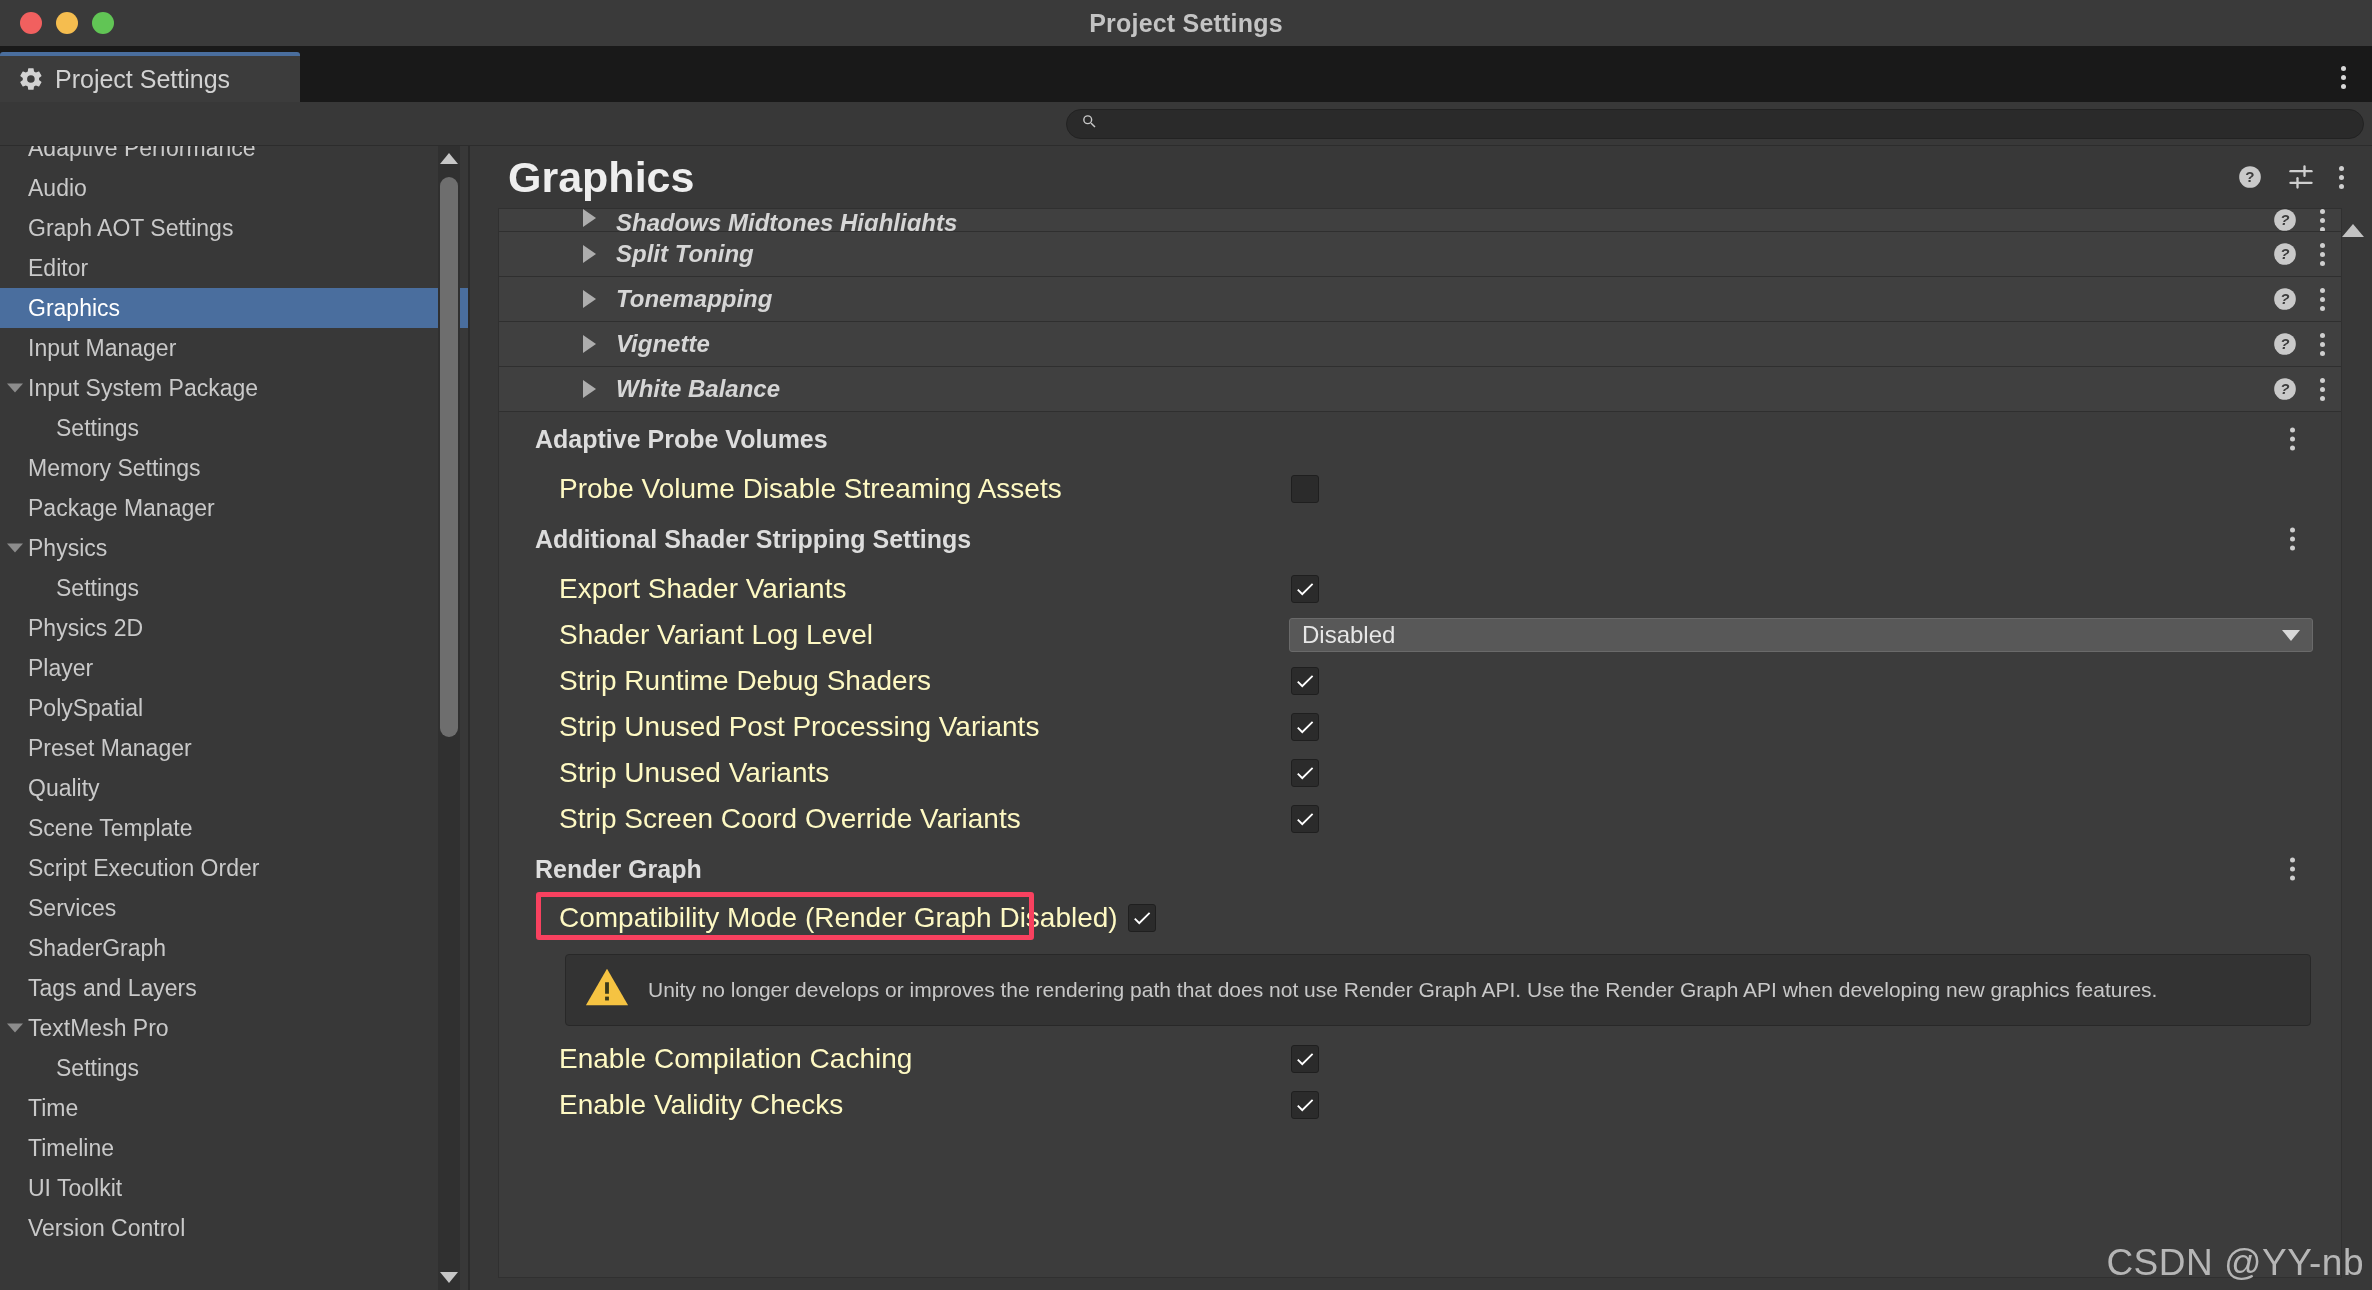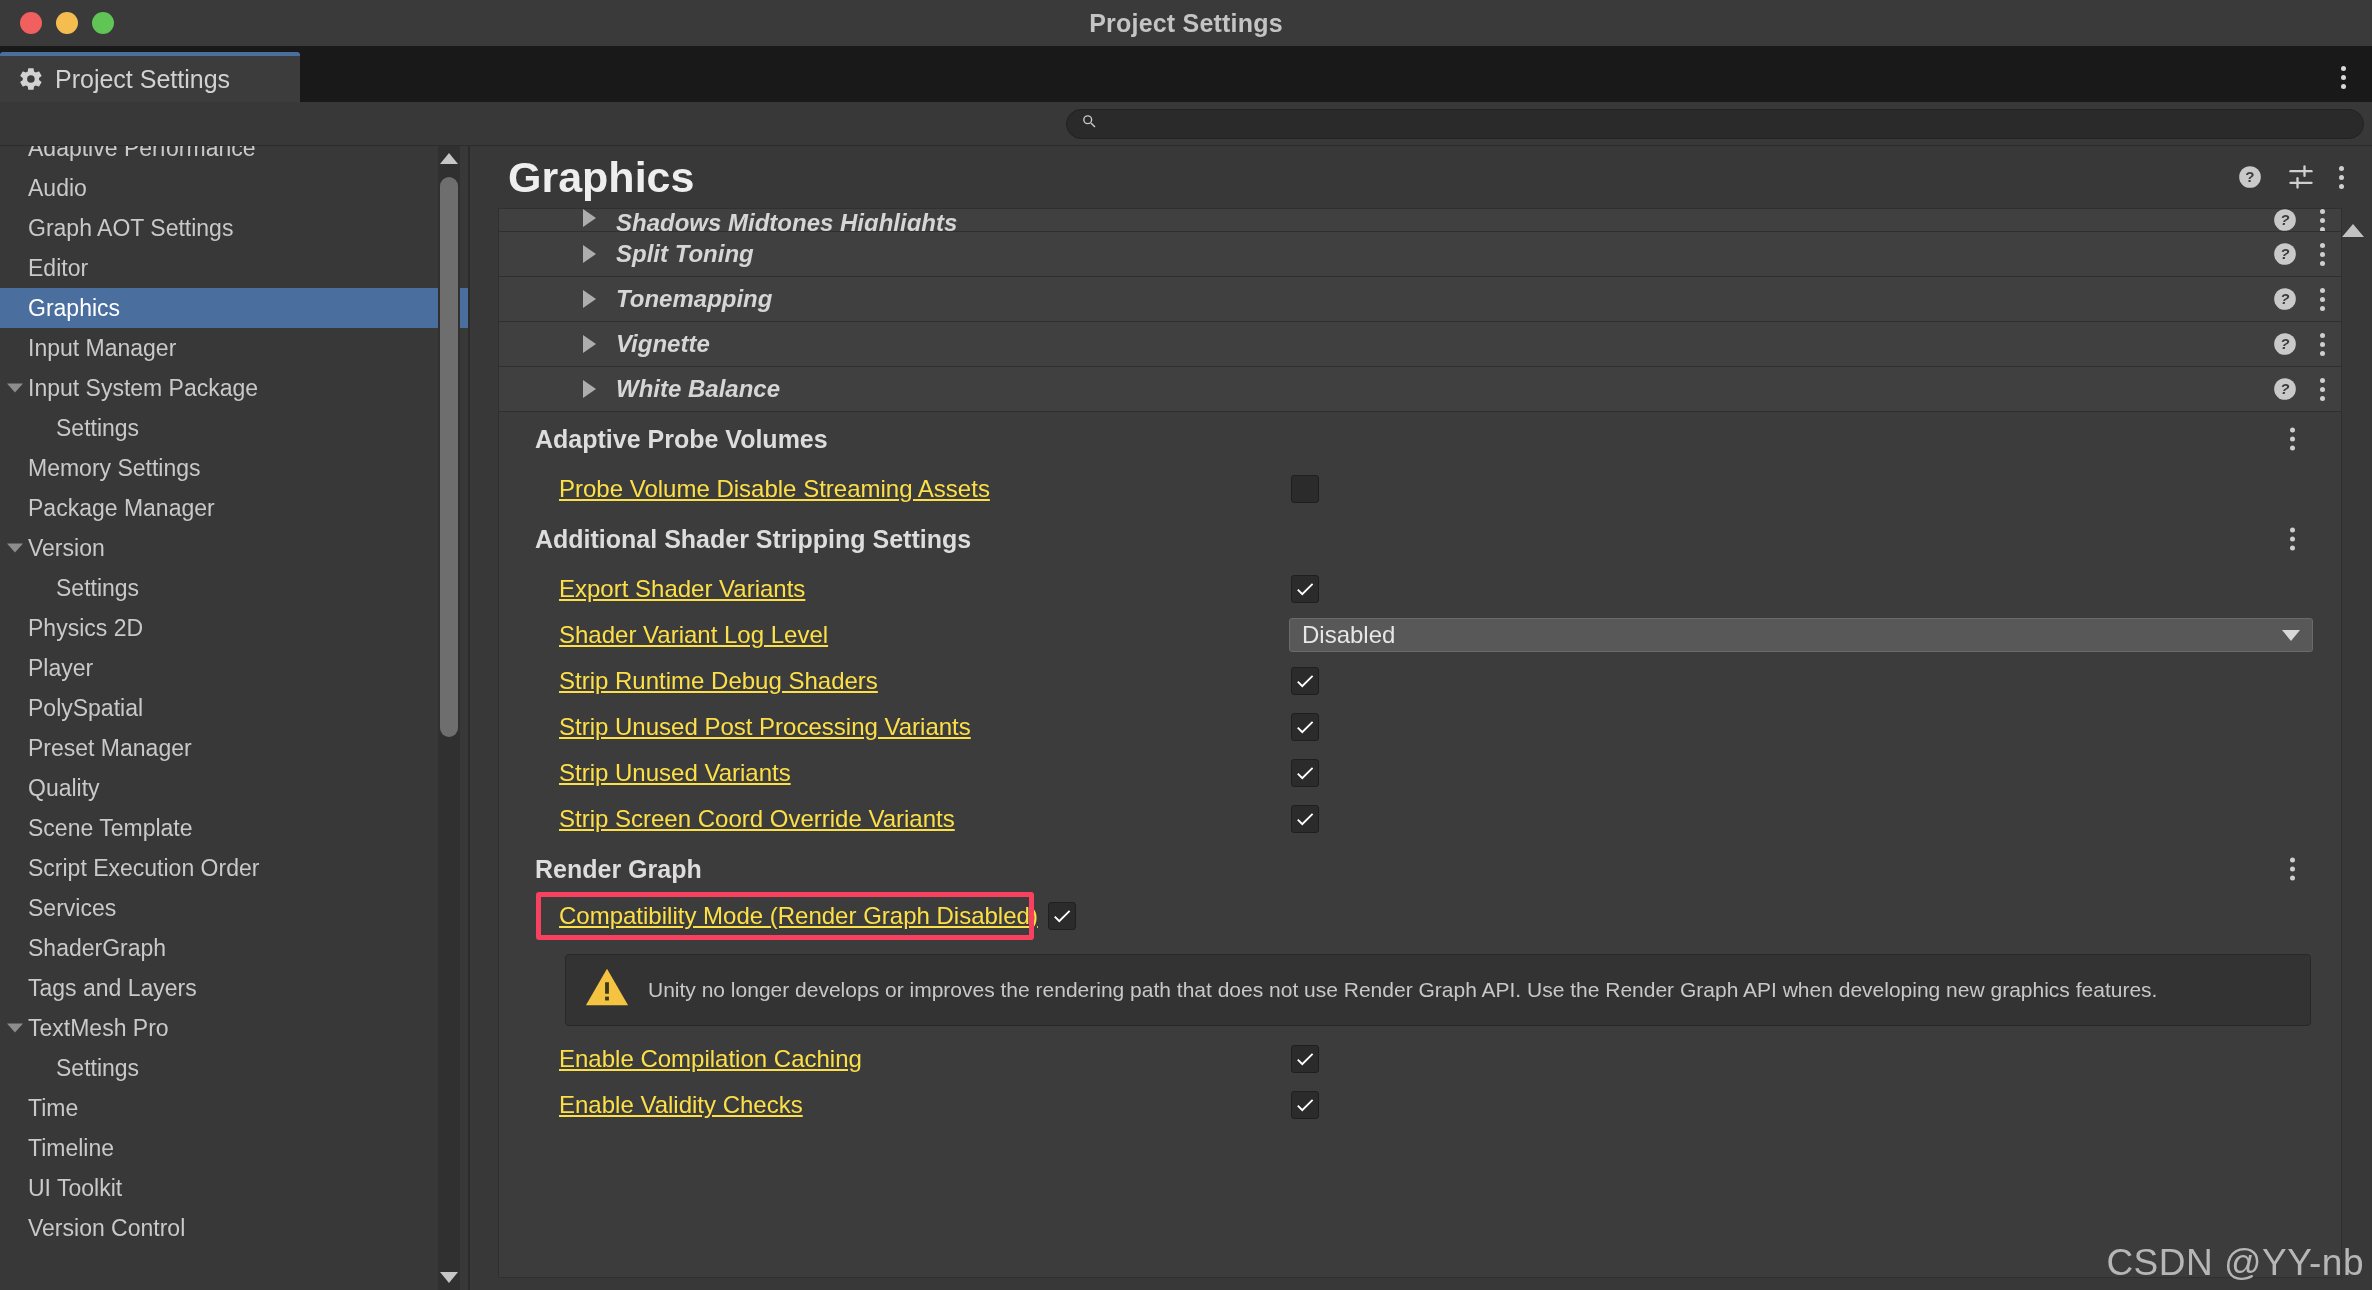--- a/index.html
+++ b/index.html
@@ -158,21 +158,21 @@
     padding-left: 36px; position: relative;
   }
   .sec-title { font-size: 25px; font-weight: bold; color: #dddddd; }
   .sec-kebab { position: absolute; right: 46px; top: 50%; transform: translateY(-50%); }
 
   
   .prop {
     height: 46px; display: flex; align-items: center; position: relative;
     padding-left: 60px;
   }
-  .prop-label { font-size: 24px; color: #fde047; white-space: nowrap; text-decoration: underline; }
+  .prop-label { font-size: 28px; color: #fef9c3; white-space: nowrap; }
   .prop-ctrl { position: absolute; left: 792px; display: flex; align-items: center; }
   .chk {
     width: 28px; height: 28px; background: #2b2b2b;
     border: 1px solid #1f1f1f; border-radius: 3px;
     display: flex; align-items: center; justify-content: center;
   }
   .chk svg { width: 22px; height: 22px; display: block; }
 
   .dropdown {
     position: absolute; left: 790px; right: 28px; height: 34px;
@@ -291,21 +291,21 @@
           <span>Settings</span>
         </div>
         <div class="sb-item">
           <span>Memory Settings</span>
         </div>
         <div class="sb-item">
           <span>Package Manager</span>
         </div>
         <div class="sb-item">
           <span class="sb-arrow"></span>
-          <span>Version</span>
+          <span>Physics</span>
         </div>
         <div class="sb-item child">
           <span>Settings</span>
         </div>
         <div class="sb-item">
           <span>Physics 2D</span>
         </div>
         <div class="sb-item">
           <span>Player</span>
         </div>

